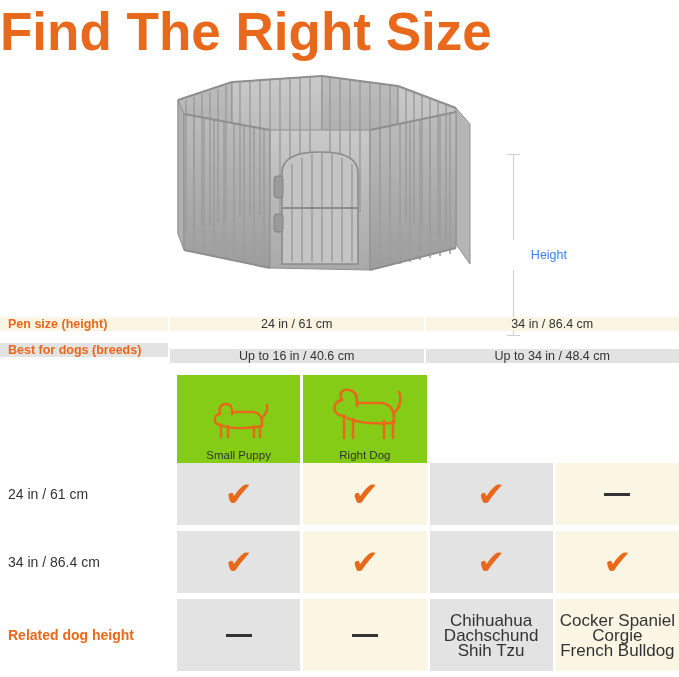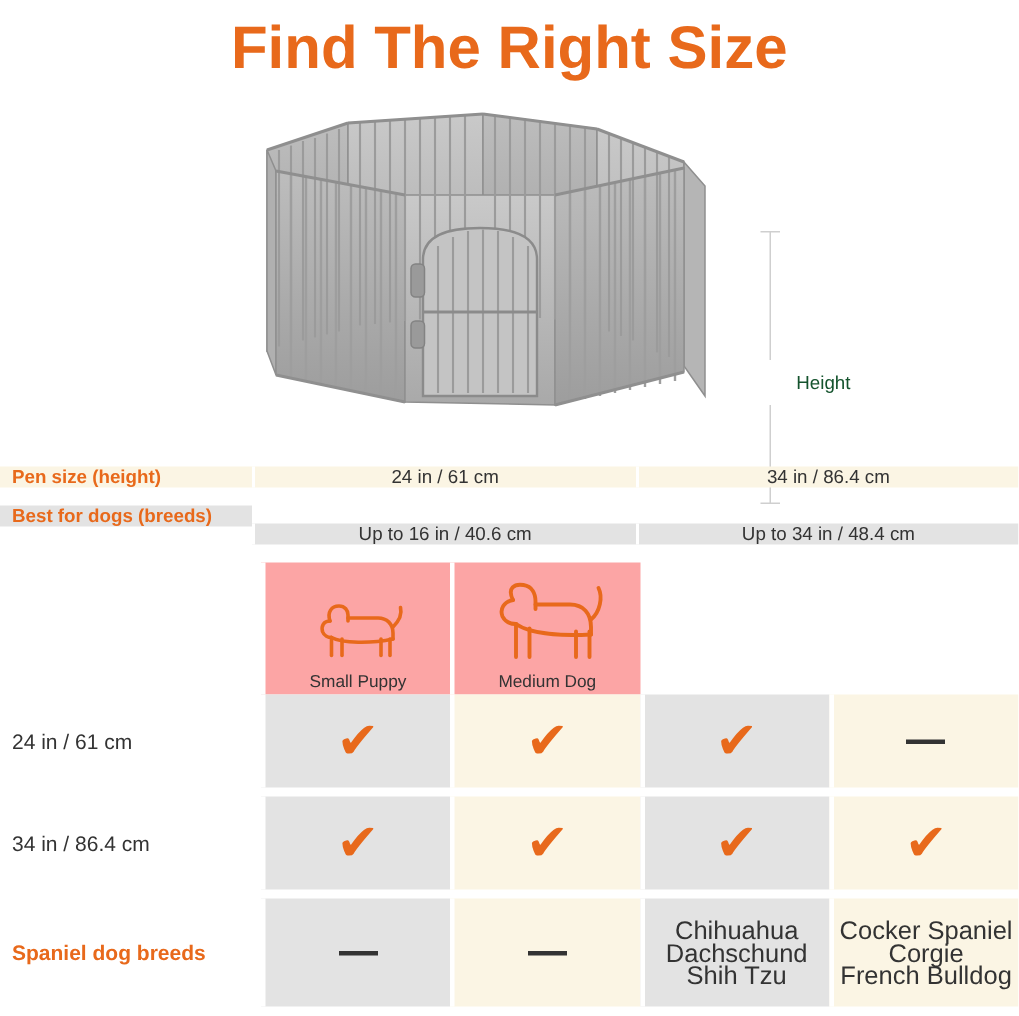--- a/index.html
+++ b/index.html
@@ -5,23 +5,22 @@
   html,body{margin:0;padding:0;}
   body{
     width:679px;height:677px;
     background:#ffffff;
     font-family:"Liberation Sans", sans-serif;
     color:#333;
     overflow:hidden;
     position:relative;
   }
   .title{
-    text-align:center;
     color:#E8691B;
-    font-size:40px;
+    font-size:53px;
     font-weight:bold;
     letter-spacing:0px;
     margin:8px 0 0 0;
     line-height:48px;
   }
   
   .hero{
     position:relative;
     height:230px;
     margin-top:6px;
@@ -29,21 +28,21 @@
   .pen-wrap{
     position:absolute;
     left:170px;top:6px;
     width:330px;height:215px;
   }
   .height-label{
     position:absolute;
     right:112px;
     top:186px;
     font-size:12.5px;
-    color:#14532d;
+    color:#3b82f6;
   }
   .height-line{
     position:absolute;
     left:513px;
     top:92px;
     width:1px;
     height:180px;
     background:#cfcfcf;
   }
   .height-line.top{top:92px;height:86px;}
@@ -57,21 +56,21 @@
 
   
   .spec{
     position:absolute;
     left:0;top:311px;
     width:679px;
   }
   .spec-row{
     display:flex;
     height:26px;
-    align-items:flex-start;
+    align-items:center;
   }
   .spec-row .lbl{
     width:168px;
     display:flex;align-items:center;
     padding-left:8px;
     box-sizing:border-box;
     font-size:12.5px;
     font-weight:bold;
     color:#E8691B;
   }
@@ -110,21 +109,21 @@
     box-sizing:border-box;
     border-left:3px solid #fff;
     display:flex;
     flex-direction:column;
     align-items:center;
     justify-content:center;
   }
   
   .head-row{height:88px;}
   .head-row .mcell{
-    background:#fca5a5;
+    background:#84cc16;
     border-left:3px solid #fff;
     justify-content:flex-end;
     padding-bottom:2px;
   }
   .dog-icon{height:56px;display:flex;align-items:flex-end;justify-content:center;}
   .dog-name{font-size:11.5px;color:#333;margin-top:3px;}
 
   .chk-row{height:62px;}
   .chk-row .mcell{font-size:0;}
   .bg-grey{background:#E3E3E3;}
@@ -327,21 +326,21 @@
             <path d="M31,15 L54,15 C63,15 68,21 68,30 L68,35"></path>
             <path d="M18,28 L18,50"></path>
             <path d="M27,31 L27,50"></path>
             <path d="M58,33 L58,50"></path>
             <path d="M67,33 L67,50"></path>
             <path d="M18,28 C28,35 50,36 68,35"></path>
             <path d="M68,25 C74,20 76,10 73,4"></path>
           </g>
         </svg>
       </div>
-      <div class="dog-name">Medium Dog</div>
+      <div class="dog-name">Right Dog</div>
     </div>
   </div>
 
   <div class="mrow chk-row">
     <div class="rowlabel">24 in / 61 cm</div>
     <div class="mcell bg-grey">
       <span class="check">✔</span>
     </div>
     <div class="mcell bg-cream">
       <span class="check">✔</span>
@@ -368,21 +367,21 @@
       <span class="check">✔</span>
     </div>
     <div class="mcell bg-cream">
       <span class="check">✔</span>
     </div>
   </div>
 
   <div class="gap"></div>
 
   <div class="mrow breed-row">
-    <div class="rowlabel orange">Spaniel dog breeds</div>
+    <div class="rowlabel orange">Related dog height</div>
     <div class="mcell bg-grey">
       <span class="dash"></span>
     </div>
     <div class="mcell bg-cream">
       <span class="dash"></span>
     </div>
     <div class="mcell bg-grey">
       <span class="breed-text" style="white-space:pre-line;">Chihuahua
 Dachschund
 Shih Tzu</span>

